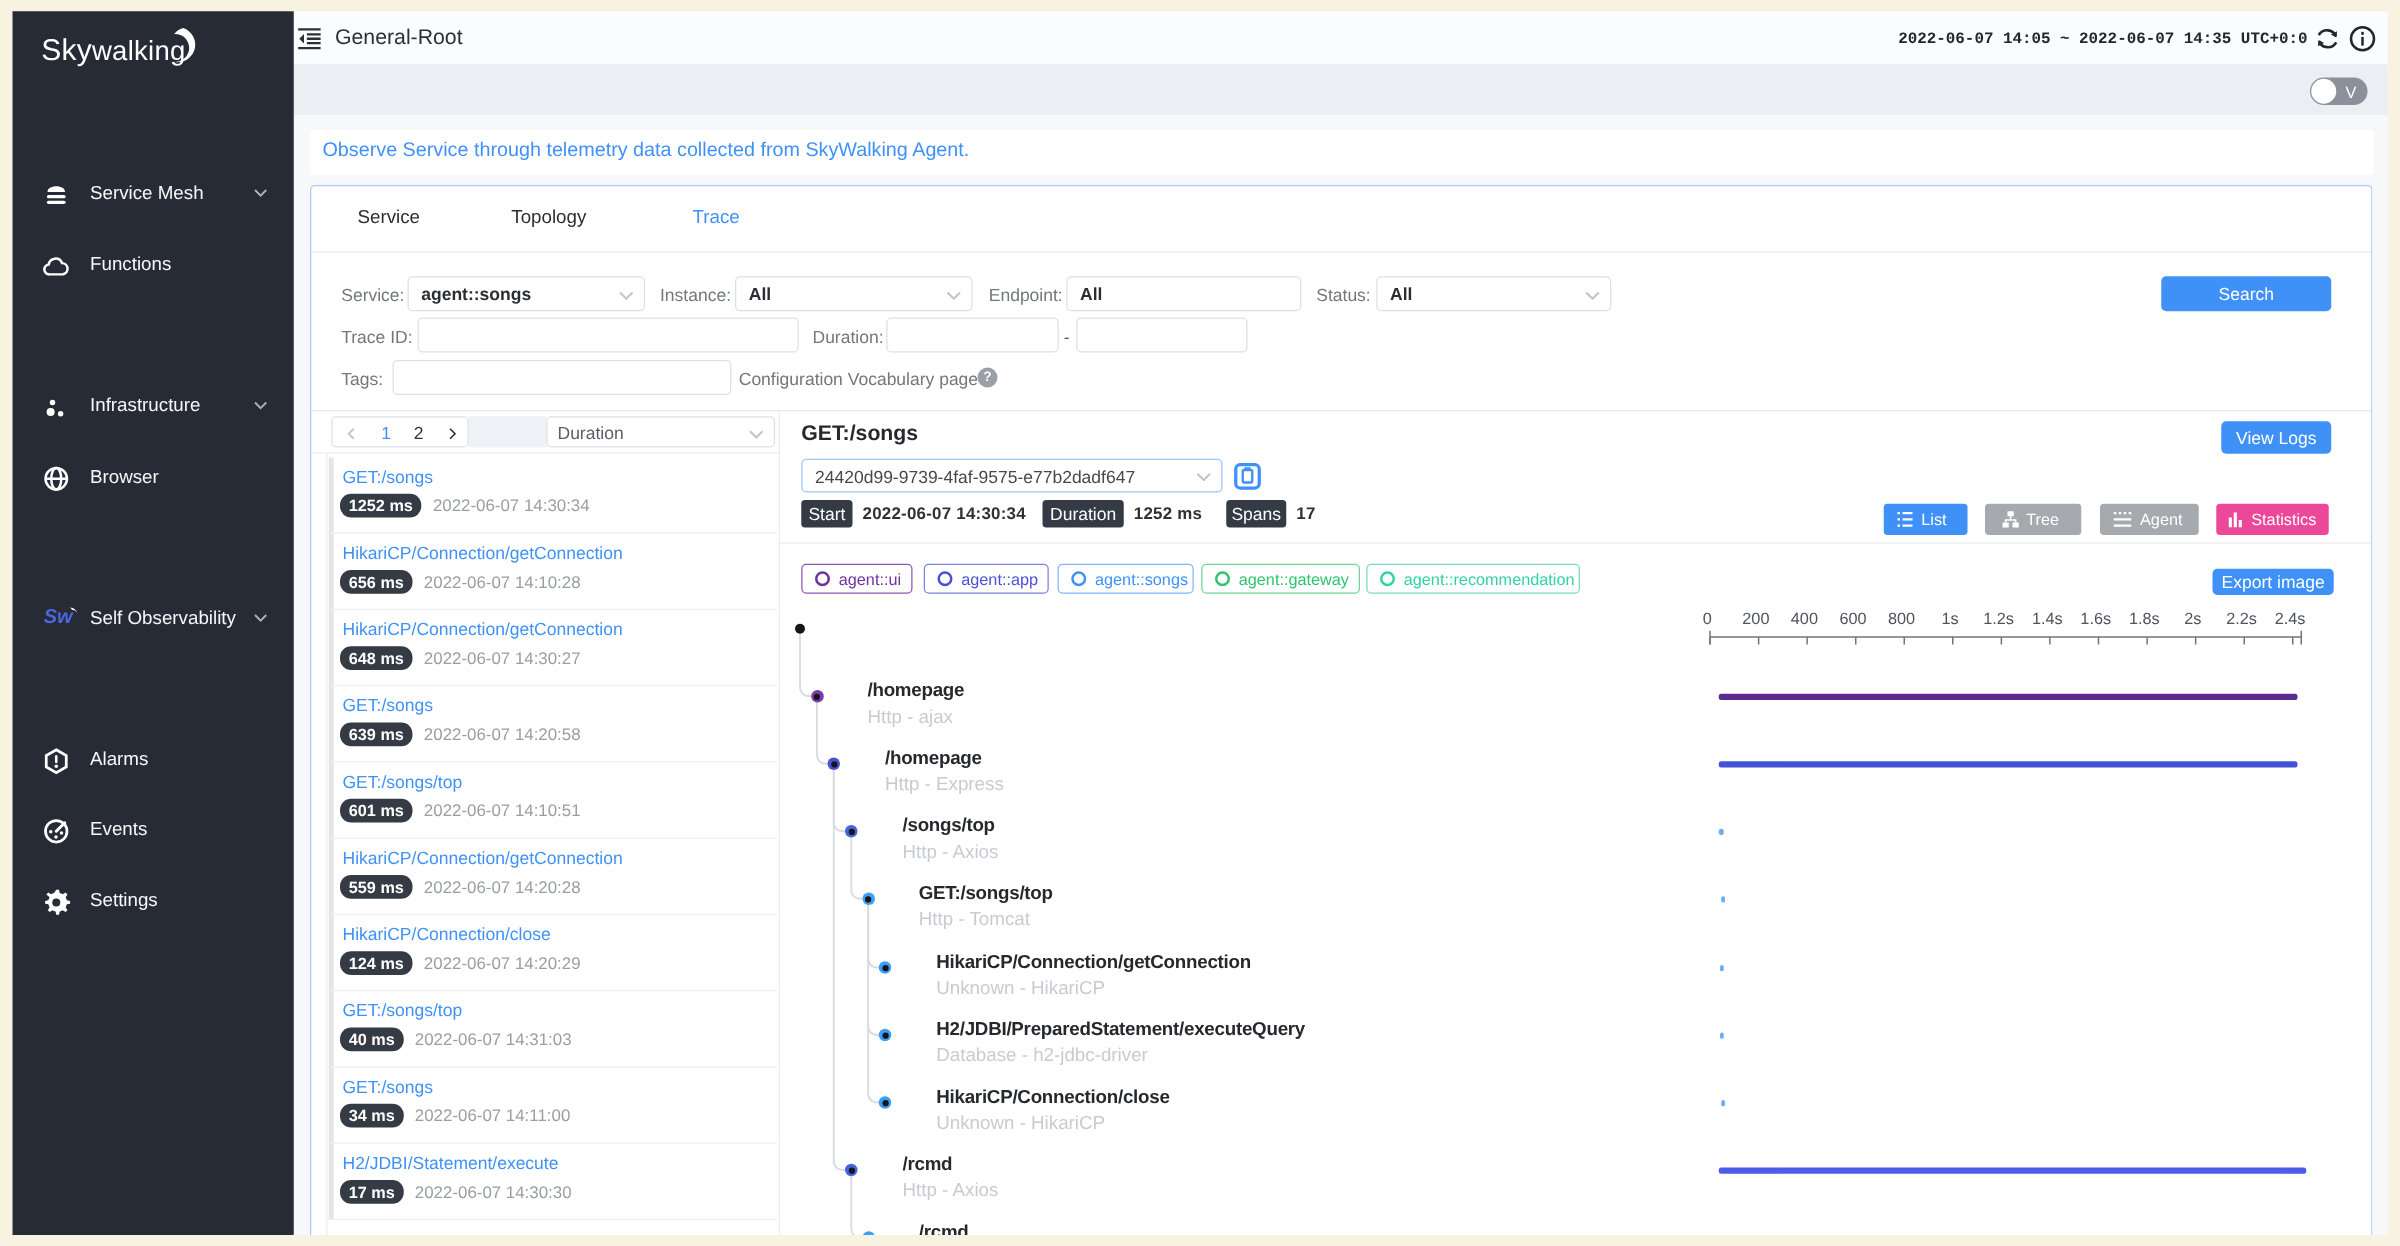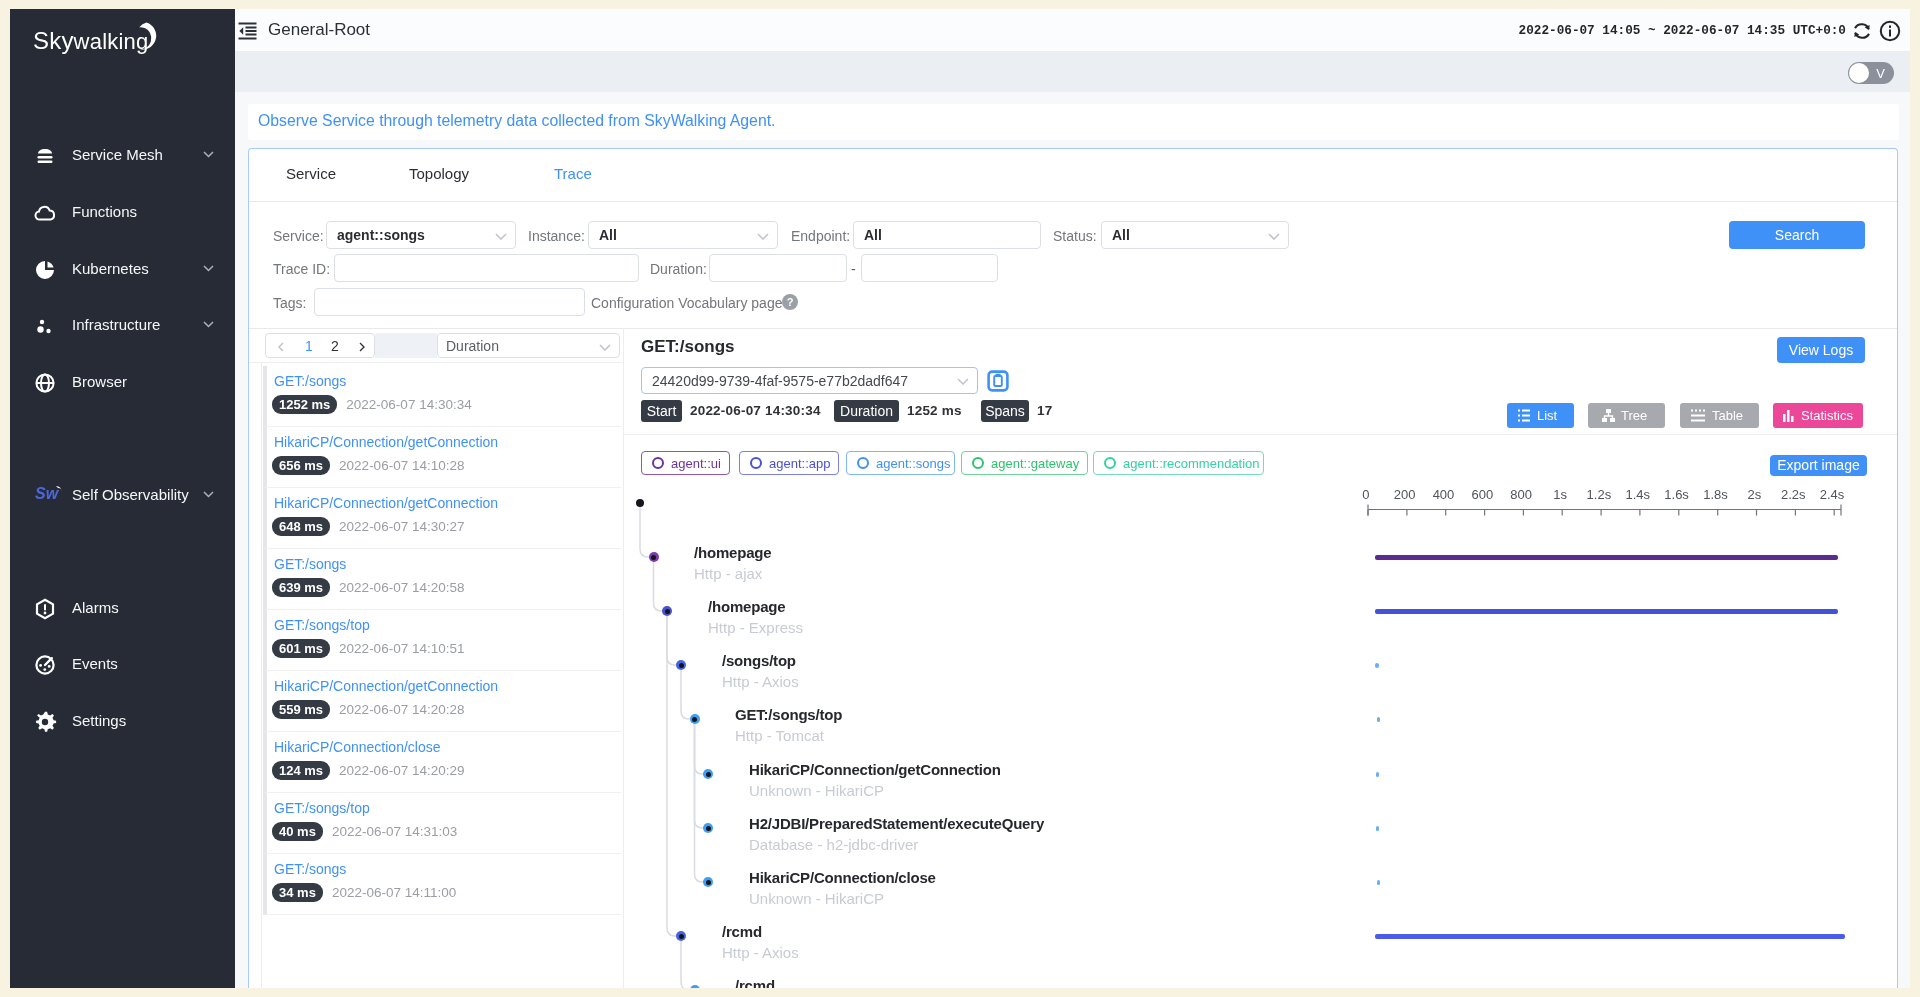--- a/index.html
+++ b/index.html
@@ -93,30 +93,20 @@
         <span class="tx">Service Mesh</span>
         <svg class="ch" width="11" height="7">
           <path d="M1,1 L5.5,5.5 L10,1" stroke="#aeb2b8" stroke-width="1.5" fill="none"></path>
         </svg>
       </div>
     <div class="mi" style="top:184px;">
         <svg class="ic" viewBox="0 0 24 24">
           <path d="M6.5,18.5 a4,4 0 0 1 -0.5,-7.97 A5.5,5.5 0 0 1 16.6,9.5 a4.5,4.5 0 0 1 0.9,8.9 Z" fill="none" stroke="#fff" stroke-width="2"></path>
         </svg>
         <span class="tx">Functions</span>
-      </div>
-    <div class="mi" style="top:241px;">
-        <svg class="ic" viewBox="0 0 24 24">
-          <path d="M12,3 a9,9 0 1 0 9,9 L12,12 Z" fill="#fff"></path>
-          <path d="M14.5,3.4 a9,9 0 0 1 6.1,6.1 L14.5,9.5 Z" fill="#fff"></path>
-        </svg>
-        <span class="tx">Kubernetes</span>
-        <svg class="ch" width="11" height="7">
-          <path d="M1,1 L5.5,5.5 L10,1" stroke="#aeb2b8" stroke-width="1.5" fill="none"></path>
-        </svg>
       </div>
     <div class="mi" style="top:297px;">
         <svg class="ic" viewBox="0 0 24 24">
           <circle cx="9" cy="8" r="2.2" fill="#fff"></circle>
           <circle cx="7.5" cy="15.5" r="3.2" fill="#fff"></circle>
           <circle cx="15.5" cy="17" r="2.2" fill="#fff"></circle>
         </svg>
         <span class="tx">Infrastructure</span>
         <svg class="ch" width="11" height="7">
           <path d="M1,1 L5.5,5.5 L10,1" stroke="#aeb2b8" stroke-width="1.5" fill="none"></path>
@@ -312,20 +302,27 @@
           <span class="tm">2022-06-07 14:31:03</span>
         </div>
       </div>
     <div class="titem" style="top:705px;">
         <div class="nm">GET:/songs</div>
         <div class="row">
           <span class="bd">34 ms</span>
           <span class="tm">2022-06-07 14:11:00</span>
         </div>
       </div>
+    <div class="titem" style="top:766px;">
+        <div class="nm">H2/JDBI/Statement/execute</div>
+        <div class="row">
+          <span class="bd">17 ms</span>
+          <span class="tm">2022-06-07 14:30:30</span>
+        </div>
+      </div>
 
     <div id="dtitle">GET:/songs</div>
     <div class="bluebtn" style="left:1528px;top:188px;width:88px;height:26px;line-height:26px;">View Logs</div>
     <div id="traceid">
         <div class="sv">24420d99-9739-4faf-9575-e77b2dadf647</div>
         <svg class="chev" style="top:10px;" width="12" height="7">
           <path d="M1,1 L6,6 L11,1" stroke="#c0c4cc" stroke-width="1.6" fill="none"></path>
         </svg>
       </div>
     <svg style="position:absolute;left:738px;top:221px;" width="22" height="22" viewBox="0 0 22 22">
@@ -344,21 +341,21 @@
         </svg><span style="margin-left:30px;">List</span></div>
     <div class="vbtn" style="left:1339px;width:77px;background:#a6aaaf;"><svg style="position:absolute;left:13px;top:5px;" width="15" height="15" viewBox="0 0 15 15">
           <rect x="5" y="1" width="5" height="4" fill="#fff"></rect>
           <rect x="1" y="10" width="5" height="4" fill="#fff"></rect>
           <rect x="9" y="10" width="5" height="4" fill="#fff"></rect>
           <path d="M7.5,5 v3 M3.5,10 v-2 h8 v2" stroke="#fff" stroke-width="1.3" fill="none"></path>
         </svg><span style="margin-left:33px;">Tree</span></div>
     <div class="vbtn" style="left:1431px;width:79px;background:#a6aaaf;"><svg style="position:absolute;left:10px;top:6px;" width="16" height="13" viewBox="0 0 16 13">
           <path d="M1,1.5 h2 M5,1.5 h2 M9,1.5 h2 M13,1.5 h2" stroke="#fff" stroke-width="1.8"></path>
           <path d="M1,6.5 h14 M1,11.5 h14" stroke="#fff" stroke-width="1.8"></path>
-        </svg><span style="margin-left:32px;">Table</span></div>
+        </svg><span style="margin-left:32px;">Agent</span></div>
     <div class="vbtn" style="left:1524px;width:90px;background:#ec4899;"><svg style="position:absolute;left:9px;top:6px;" width="14" height="13" viewBox="0 0 14 13">
           <rect x="1" y="5" width="2.5" height="8" fill="#fff"></rect>
           <rect x="5" y="1" width="2.5" height="12" fill="#fff"></rect>
           <rect x="9" y="7" width="2.5" height="6" fill="#fff"></rect>
         </svg><span style="margin-left:28px;">Statistics</span></div>
     <div id="dsep"></div>
     <div class="pill" style="left:392px;width:89px;border:1px solid #8d56b3;color:#6e32a0;"><span class="ring" style="border:2px solid #6e32a0;"></span>agent::ui</div>
     <div class="pill" style="left:490px;width:100px;border:1px solid #7b80e2;color:#4b50d8;"><span class="ring" style="border:2px solid #4b50d8;"></span>agent::app</div>
     <div class="pill" style="left:597px;width:109px;border:1px solid #7fb5f9;color:#3f91f7;"><span class="ring" style="border:2px solid #3f91f7;"></span>agent::songs</div>
     <div class="pill" style="left:712px;width:127px;border:1px solid #6fd49a;color:#2cc56e;"><span class="ring" style="border:2px solid #2cc56e;"></span>agent::gateway</div>

